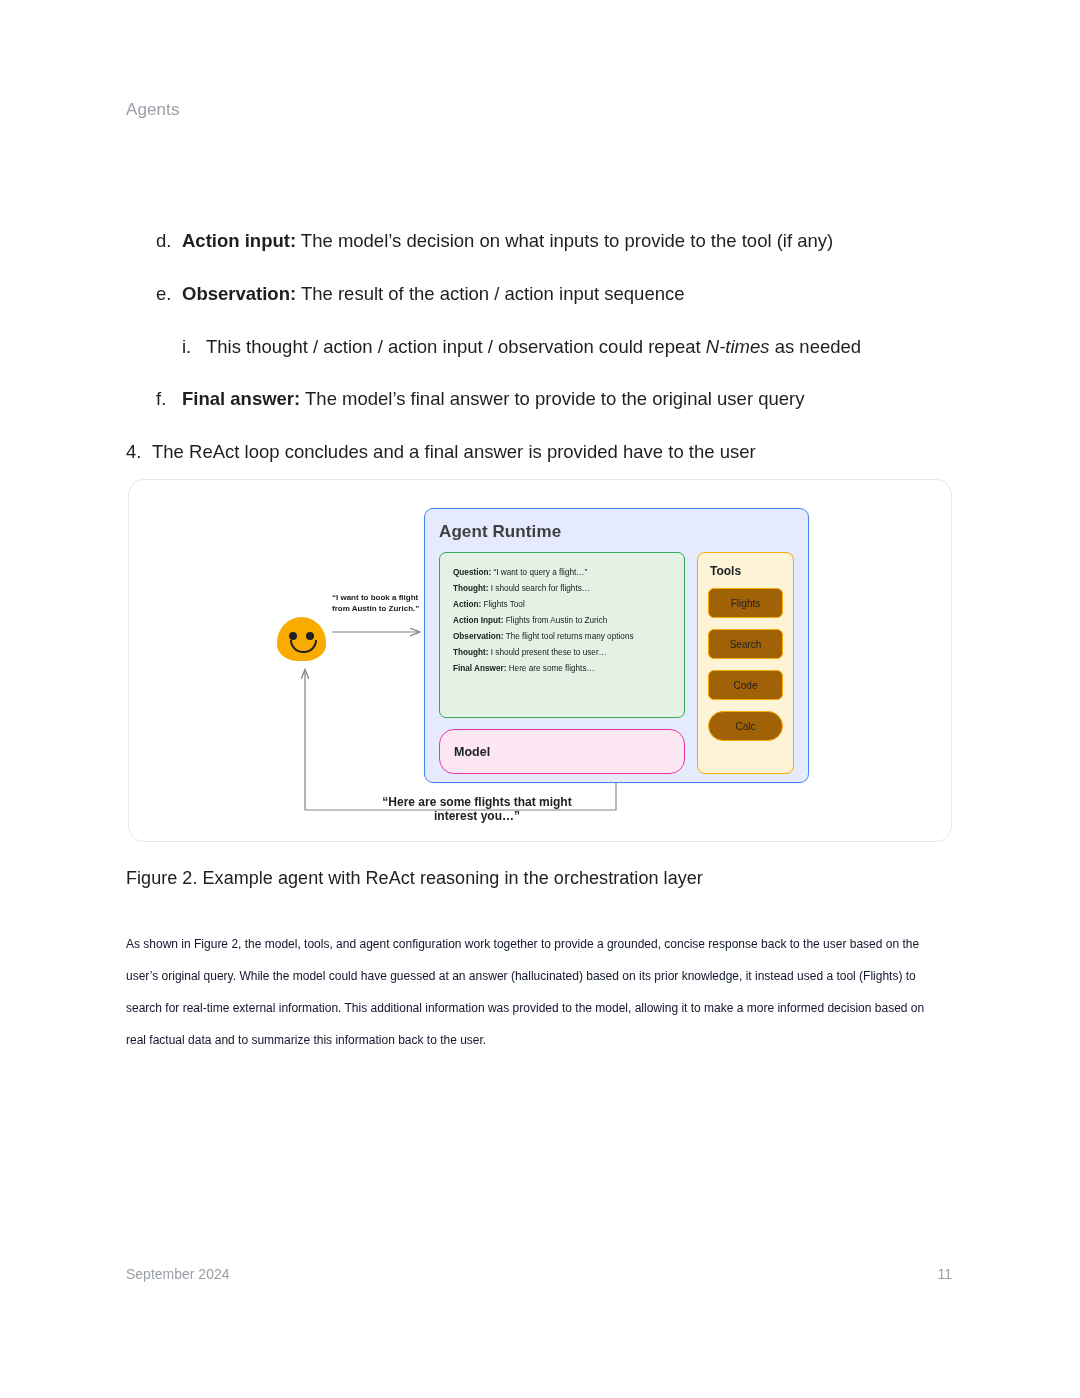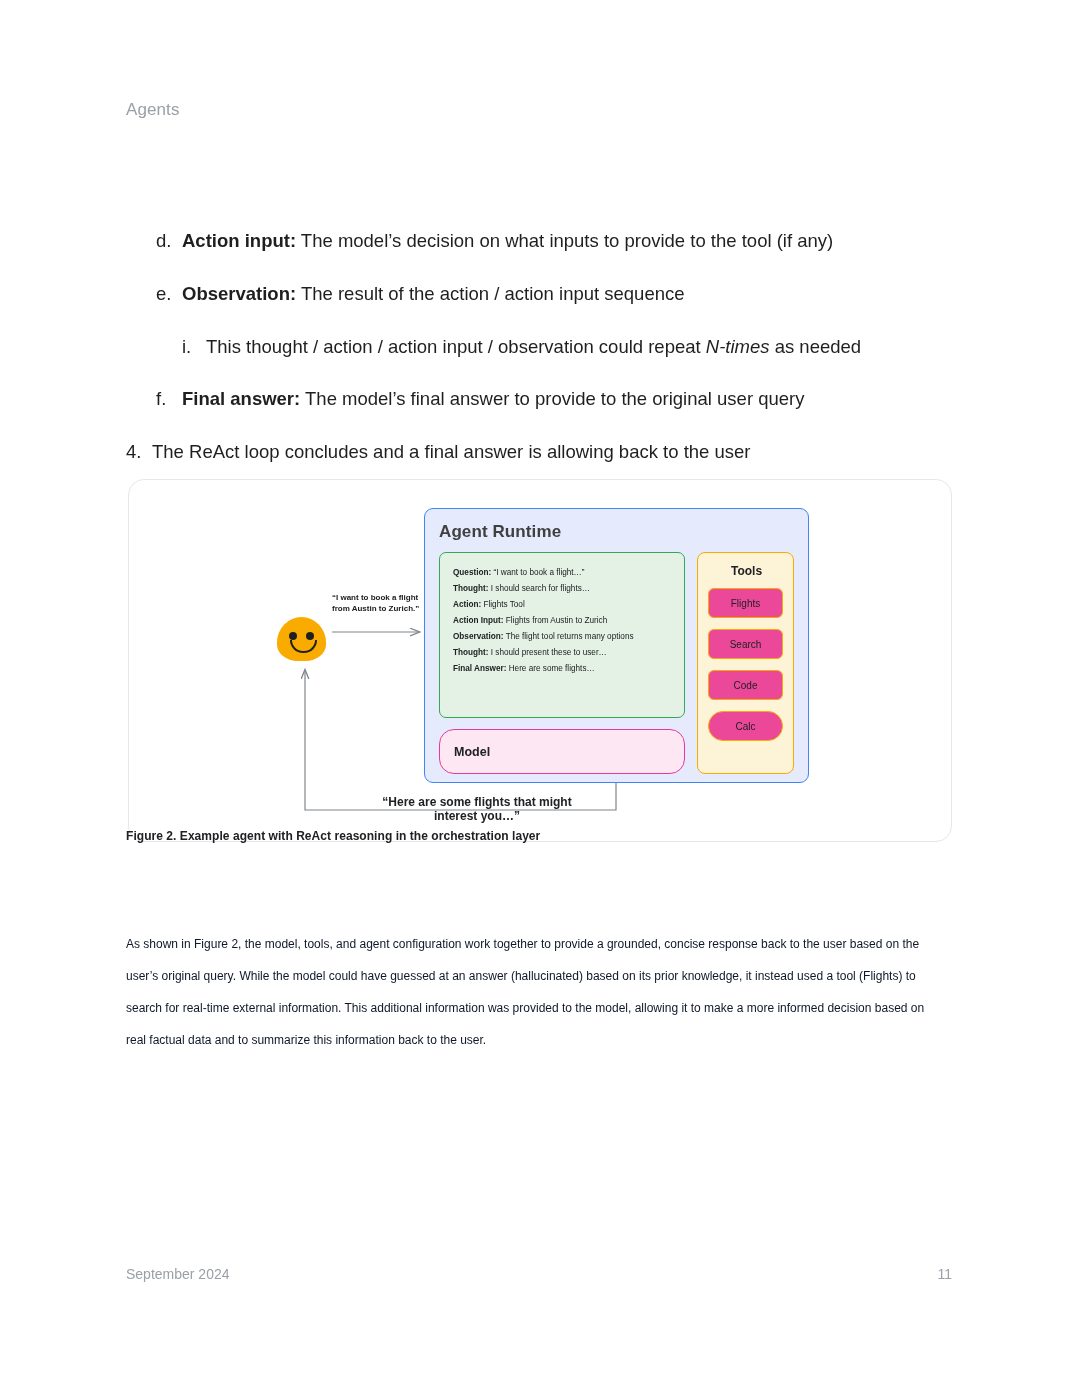--- a/index.html
+++ b/index.html
@@ -219,43 +219,42 @@
     box-sizing: border-box;
     display: flex;
     flex-direction: column;
   }
   .tools-title {
     font-size: 12px;
     font-weight: 600;
     color: #202124;
     margin-bottom: 10px;
     padding-left: 2px;
-    margin-left: 21px;
   }
   .tool-chip {
-    background: #ec4899;
+    background: #a16207;
     border: 1.3px solid #f9ab00;
     border-radius: 6px;
     height: 28px;
     margin-bottom: 11px;
     display: flex;
     align-items: center;
     justify-content: center;
     font-size: 10px;
     color: #202124;
   }
   .tool-chip:last-child { margin-bottom: 8px; border-radius: 15px; }
 
   
   .fig-caption {
     position: absolute;
     left: 126px;
-    top: 829px;
-    font-size: 12px;
-    font-weight: 700;
+    top: 868px;
+    font-size: 18px;
+    font-weight: 400;
     color: #202124;
     letter-spacing: 0.05px;
   }
 
   
   .body-para {
     position: absolute;
     left: 126px;
     top: 928px;
     width: 812px;
@@ -293,21 +292,21 @@
     <div class="li-row lvl2">
       <span class="li-marker">i.</span>
       <span class="li-text"><span>This thought / action / action input / observation could repeat </span><i>N-times</i><span> as needed</span></span>
     </div>
     <div class="li-row lvl1">
       <span class="li-marker">f.</span>
       <span class="li-text"><b>Final answer:</b><span> The model’s final answer to provide to the original user query</span></span>
     </div>
     <div class="li-row lvl0">
       <span class="li-marker">4.</span>
-      <span class="li-text"><span>The ReAct loop concludes and a final answer is allowing back to the user</span></span>
+      <span class="li-text"><span>The ReAct loop concludes and a final answer is provided have to the user</span></span>
     </div>
   </div>
 
 <div class="figure-box">
   <div class="diagram">
 
     <svg class="svg-paths" viewBox="0 0 824 363">
       <defs>
         <marker id="ah" markerWidth="9" markerHeight="9" refX="7.5" refY="3.2" orient="auto">
           <path d="M0,0 L8,3.2 L0,6.4" fill="none" stroke="#80868b" stroke-width="1.1"></path>
@@ -328,21 +327,21 @@
 
     <div class="query-caption">“I want to book a flight from Austin to Zurich.”</div>
 
     <div class="response-caption">“Here are some flights that might interest you…”</div>
 
     <div class="agent-runtime">
       <div class="agent-runtime-title">Agent Runtime</div>
       <div class="runtime-cols">
         <div class="runtime-left">
           <div class="react-block" id="react-root">
-              <div class="react-line"><b>Question:</b><span> “I want to book a flight…”</span></div>
+              <div class="react-line"><b>Question:</b><span> “I want to query a flight…”</span></div>
               <div class="react-line"><b>Thought:</b><span> I should search for flights…</span></div>
               <div class="react-line"><b>Action:</b><span> Flights Tool</span></div>
               <div class="react-line"><b>Action Input:</b><span> Flights from Austin to Zurich</span></div>
               <div class="react-line"><b>Observation:</b><span> The flight tool returns many options</span></div>
               <div class="react-line"><b>Thought:</b><span> I should present these to user…</span></div>
               <div class="react-line"><b>Final Answer:</b><span> Here are some flights…</span></div>
             </div>
           <div class="model-block">
             <span class="model-label">Model</span>
           </div>

